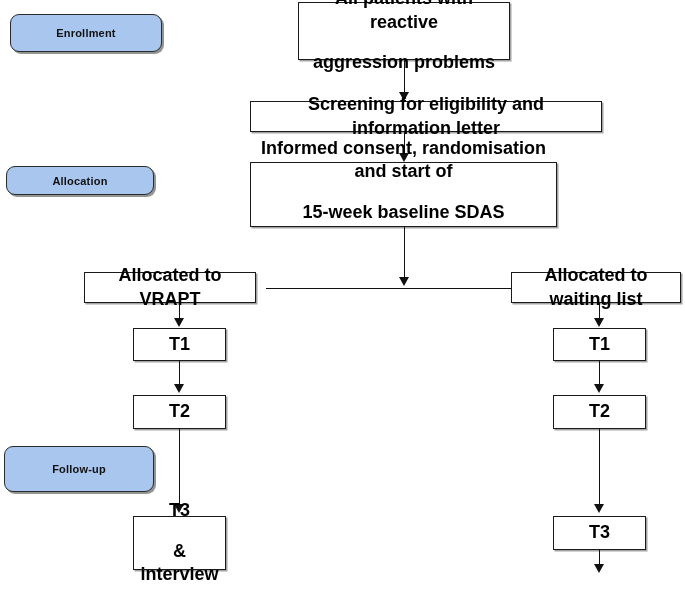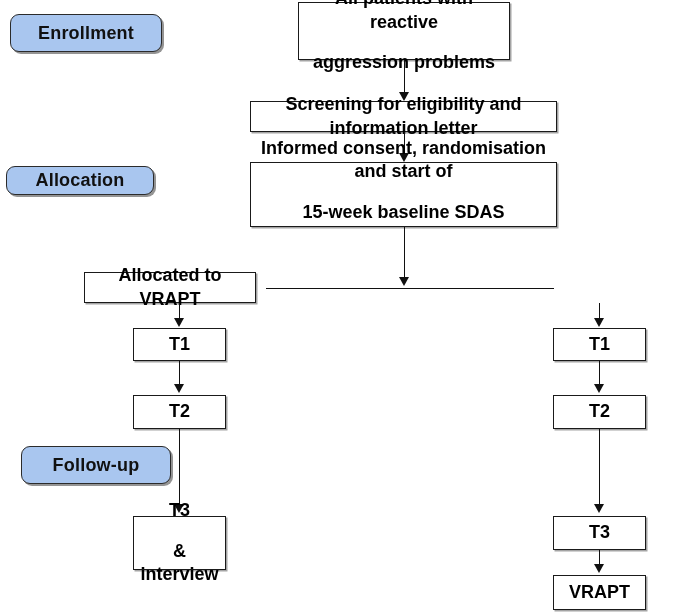--- a/index.html
+++ b/index.html
@@ -20,21 +20,21 @@
     position: absolute;
     box-sizing: border-box;
     background: #a9c6ef;
     border: 1.5px solid #2b2b2b;
     border-radius: 9px;
     box-shadow: 2px 2px 0 rgba(60,60,60,0.55);
     display: flex;
     align-items: center;
     justify-content: center;
     font-weight: bold;
-    font-size: 18px;
+    font-size: 11px;
     color: #111111;
     letter-spacing: 0.2px;
   }
   
   .node {
     position: absolute;
     box-sizing: border-box;
     background: #ffffff;
     border: 1.5px solid #1a1a1a;
     box-shadow: 1.5px 1.5px 0 rgba(90,90,90,0.55);
@@ -75,53 +75,56 @@
 <div id="canvas">
 
   <div class="phase" style="left:10px; top:14px; width:152px; height:38px;">
     <span>Enrollment</span>
   </div>
 
   <div class="phase" style="left:6px; top:166px; width:148px; height:29px;">
     <span>Allocation</span>
   </div>
 
-  <div class="phase" style="left:21px; top:446px; width:150px; height:38px;">
+  <div class="phase" style="left:4px; top:446px; width:150px; height:46px;">
     <span>Follow-up</span>
   </div>
 
   <div class="node" style="left:298px; top:2px; width:212px; height:58px; flex-direction:column;">
     <span>All patients with reactive</span>
     <span class="l2">aggression problems</span>
   </div>
 
   <div class="vline" style="left:404px; top:60px; height:36px;"></div>
   <div class="arrowhead" style="left:399px; top:92px;"></div>
 
-  <div class="node" style="left:250px; top:101px; width:307px; height:31px;">
+  <div class="node" style="left:250px; top:101px; width:352px; height:31px;">
     <span>Screening for eligibility and information letter</span>
   </div>
 
   <div class="vline" style="left:404px; top:132px; height:26px;"></div>
   <div class="arrowhead" style="left:399px; top:153px;"></div>
 
   <div class="node" style="left:250px; top:162px; width:307px; height:65px; flex-direction:column;justify-content:flex-end;">
     <span>Informed consent, randomisation and start of</span>
     <span class="l2">15-week baseline SDAS</span>
   </div>
 
   <div class="vline" style="left:404px; top:227px; height:56px;"></div>
   <div class="arrowhead" style="left:399px; top:277px;"></div>
 
   <div class="hline" style="left:266px; top:288px; width:288px;"></div>
 
   <div class="node" style="left:84px; top:272px; width:172px; height:31px;">
     <span>Allocated to VRAPT</span>
   </div>
 
+  <div class="node" style="left:511px; top:272px; width:170px; height:31px;">
+    <span>Allocated to waiting list</span>
+  </div>
 
   <div class="vline" style="left:179px; top:303px; height:20px;"></div>
   <div class="arrowhead" style="left:174px; top:318px;"></div>
 
   <div class="node" style="left:133px; top:328px; width:93px; height:33px;">
     <span>T1</span>
   </div>
 
   <div class="vline" style="left:179px; top:361px; height:29px;"></div>
   <div class="arrowhead" style="left:174px; top:384px;"></div>
@@ -155,17 +158,14 @@
   <div class="vline" style="left:599px; top:429px; height:82px;"></div>
   <div class="arrowhead" style="left:594px; top:504px;"></div>
 
   <div class="node" style="left:553px; top:516px; width:93px; height:34px;">
     <span>T3</span>
   </div>
 
   <div class="vline" style="left:599px; top:550px; height:20px;"></div>
   <div class="arrowhead" style="left:594px; top:564px;"></div>
 
-  <div class="node" style="left:553px; top:575px; width:93px; height:35px;">
-    <span>VRAPT</span>
-  </div>
 
 </div>
 
 </body></html>

